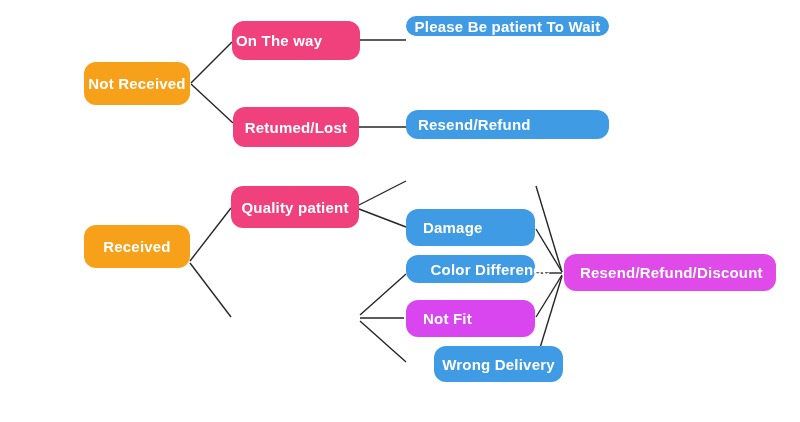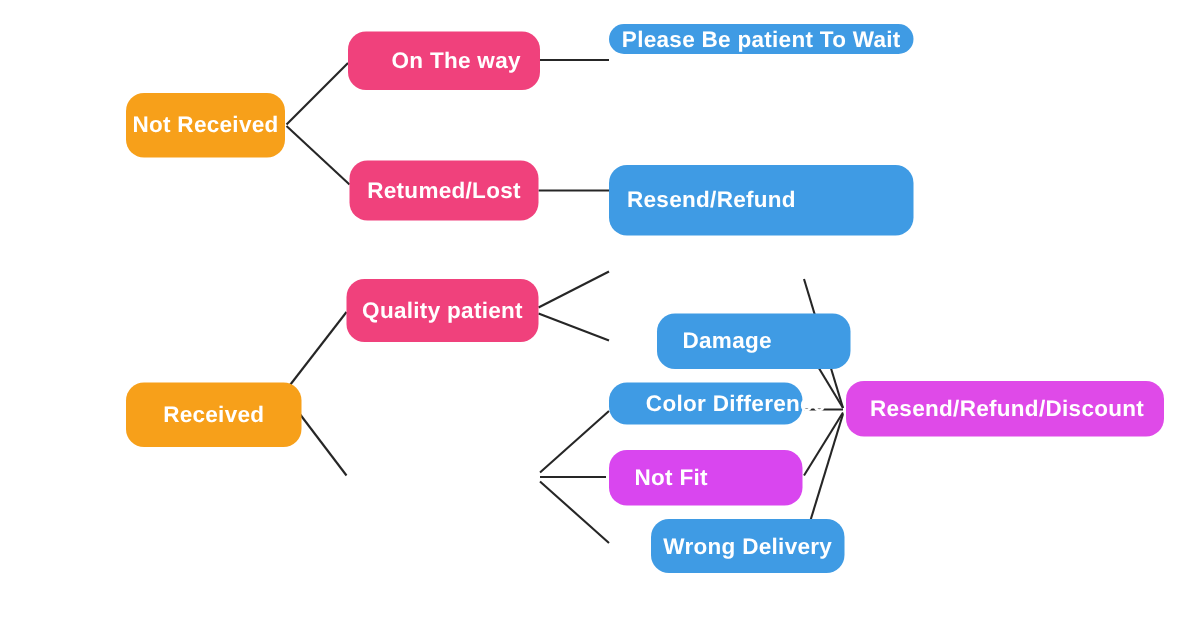--- a/index.html
+++ b/index.html
@@ -30,26 +30,26 @@
     font-size: 15px;
     border-radius: 12px;
     white-space: nowrap;
     box-sizing: border-box;
     letter-spacing: 0.2px;
   }
   .left-align { justify-content: flex-start; }
 
   
   .n-not-received          { left: 84px;  top: 62px;  width: 106px; height: 43px; }
-  .n-on-the-way            { left: 232px; top: 21px;  width: 128px; height: 39px; padding-left: 29px; }
+  .n-on-the-way            { left: 232px; top: 21px;  width: 128px; height: 39px; padding-left: 4px; }
   .n-please-wait           { left: 406px; top: 16px;  width: 203px; height: 20px; }
   .n-returned-lost         { left: 233px; top: 107px; width: 126px; height: 40px; }
-  .n-resend-refund         { left: 406px; top: 110px; width: 203px; height: 47px; padding-left: 12px; text-align: right; }
+  .n-resend-refund         { left: 406px; top: 110px; width: 203px; height: 29px; padding-left: 12px; text-align: right; }
   .n-quality-problems      { left: 231px; top: 186px; width: 128px; height: 42px; }
-  .n-received              { left: 84px;  top: 255px; width: 117px; height: 43px; }
+  .n-received              { left: 84px;  top: 225px; width: 106px; height: 43px; }
   .n-other-questions       { left: 231px; top: 297px; width: 128px; height: 43px; }
   .n-quality-defect        { left: 406px; top: 162px; width: 129px; height: 36px; padding-left: 12px; }
   .n-damage                { left: 406px; top: 209px; width: 129px; height: 37px; padding-left: 17px; }
   .n-color-difference      { left: 406px; top: 255px; width: 129px; height: 28px; padding-left: 40px; }
   .n-not-fit               { left: 406px; top: 300px; width: 129px; height: 37px; padding-left: 17px; }
   .n-wrong-delivery        { left: 406px; top: 346px; width: 129px; height: 36px; }
   .n-resend-refund-discount{ left: 564px; top: 254px; width: 212px; height: 37px; padding-left: 16px; }
 </style>
 </head>
 <body>
@@ -84,21 +84,21 @@
   <div class="node n-returned-lost" style="background: rgb(240, 65, 124);">Retumed/Lost</div>
 
   <div class="node left-align n-resend-refund" style="background: rgb(63, 155, 228);">Resend/Refund</div>
 
   <div class="node n-quality-problems" style="background: rgb(240, 65, 124);">Quality patient</div>
 
   <div class="node n-received" style="background: rgb(247, 160, 26);">Received</div>
 
 
 
-  <div class="node left-align n-damage" style="background: rgb(63, 155, 228); margin-left: 32px;">Damage</div>
+  <div class="node left-align n-damage" style="background: rgb(63, 155, 228);">Damage</div>
 
   <div class="node n-color-difference" style="background: rgb(63, 155, 228);">Color Difference</div>
 
   <div class="node left-align n-not-fit" style="background: #d946ef;">Not Fit</div>
 
   <div class="node n-wrong-delivery" style="background: rgb(63, 155, 228); margin-left: 28px;">Wrong Delivery</div>
 
   <div class="node left-align n-resend-refund-discount" style="background: rgb(223, 74, 232);">Resend/Refund/Discount</div>
 
 </div>

